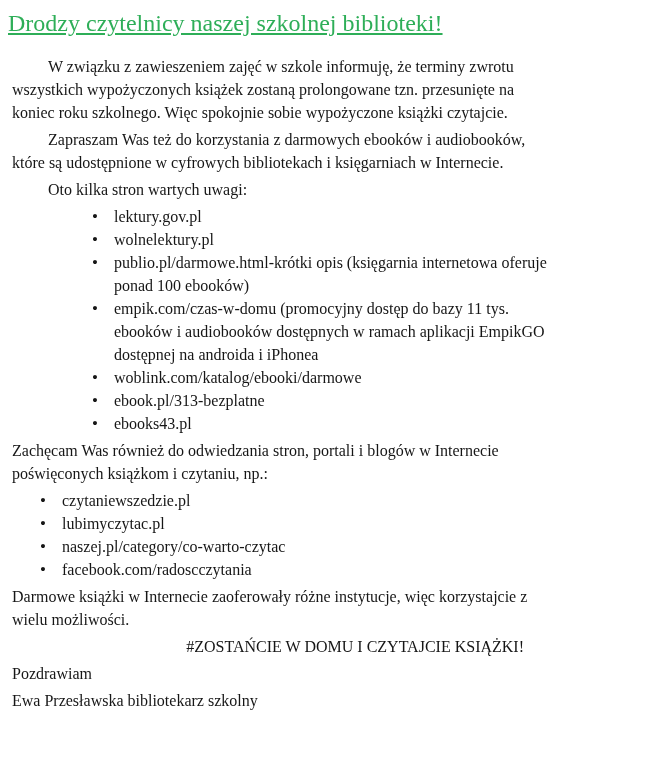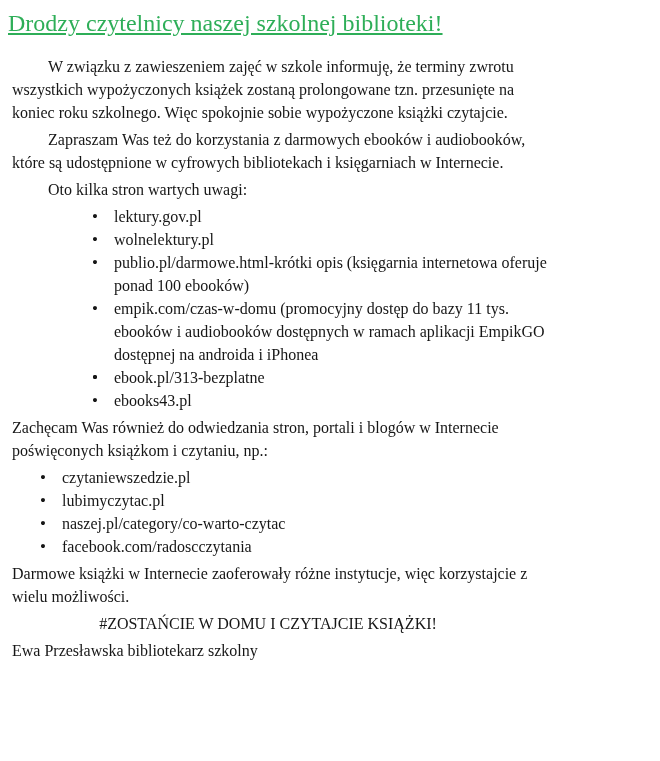--- a/index.html
+++ b/index.html
@@ -30,21 +30,21 @@
   ul.list li { position: relative; padding-left: 22px; }
   ul.list-1 { padding-left: 84px; }
   ul.list-2 { padding-left: 32px; }
   ul.list .bullet {
     position: absolute;
     left: 0;
     top: 0;
     font-size: 17px;
   }
   .gap-top { margin-top: 20px; }
-  .center-block { width: 520px; text-align: center; }
+  .center-block { width: 520px; text-align: right; }
   .closing { margin-top: 24px; }
   .green-badge {
     position: absolute;
     left: 584px;
     top: 739px;
     width: 71px;
     height: 19px;
     background: #2eae58;
   }
 </style>
@@ -59,37 +59,38 @@
 
   <p class="para indent">Zapraszam Was też do korzystania z darmowych ebooków i audiobooków, które są udostępnione w cyfrowych bibliotekach i księgarniach w Internecie.</p>
 
   <p class="para indent">Oto kilka stron wartych uwagi:</p>
 
   <ul class="list list-1">
     <li><span class="bullet">•</span><span>lektury.gov.pl</span></li>
     <li><span class="bullet">•</span><span>wolnelektury.pl</span></li>
     <li><span class="bullet">•</span><span>publio.pl/darmowe.html-krótki opis (księgarnia internetowa oferuje ponad 100 ebooków)</span></li>
     <li><span class="bullet">•</span><span>empik.com/czas-w-domu (promocyjny dostęp do bazy 11 tys. ebooków  i audiobooków dostępnych w ramach aplikacji EmpikGO dostępnej na androida i iPhonea</span></li>
-    <li><span class="bullet">•</span></li>
+    <li><span class="bullet">•</span><span>woblink.com/katalog/ebooki/darmowe</span></li>
     <li><span class="bullet">•</span><span>ebook.pl/313-bezplatne</span></li>
     <li><span class="bullet">•</span><span>ebooks43.pl</span></li>
   </ul>
 
   <p class="para gap-top">Zachęcam Was również do odwiedzania stron, portali i blogów w Internecie poświęconych książkom i czytaniu, np.:</p>
 
   <ul class="list list-2">
     <li><span class="bullet">•</span><span>czytaniewszedzie.pl</span></li>
     <li><span class="bullet">•</span><span>lubimyczytac.pl</span></li>
     <li><span class="bullet">•</span><span>naszej.pl/category/co-warto-czytac</span></li>
     <li><span class="bullet">•</span><span>facebook.com/radoscczytania</span></li>
   </ul>
 
   <p class="para gap-top">Darmowe książki w Internecie zaoferowały różne instytucje, więc korzystajcie z wielu możliwości.</p>
 
   <div class="center-block">
     <p class="para">#ZOSTAŃCIE W DOMU I CZYTAJCIE KSIĄŻKI!</p>
   </div>
 
+  <p class="para closing">Pozdrawiam</p>
   <p class="para">Ewa Przesławska bibliotekarz szkolny</p>
 
   <div class="green-badge" style="background: rgb(46, 174, 88);"></div>
 
 </div>
 
 </body></html>

